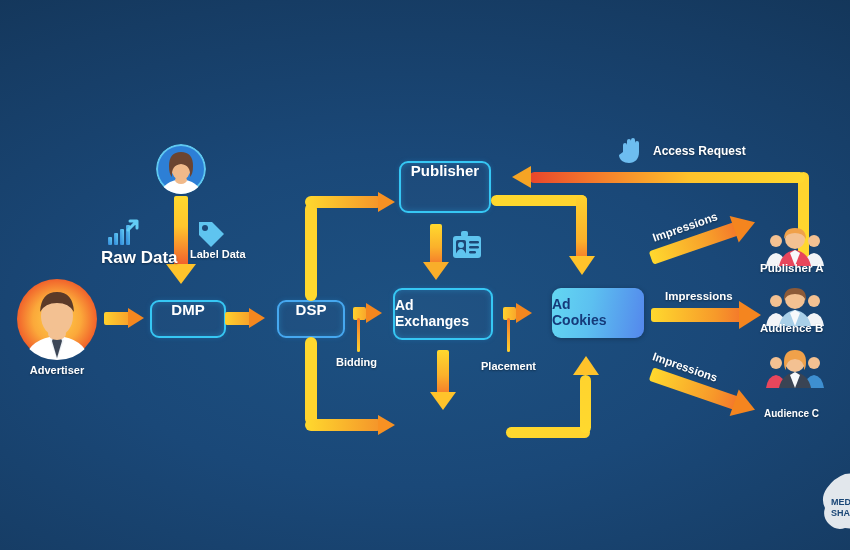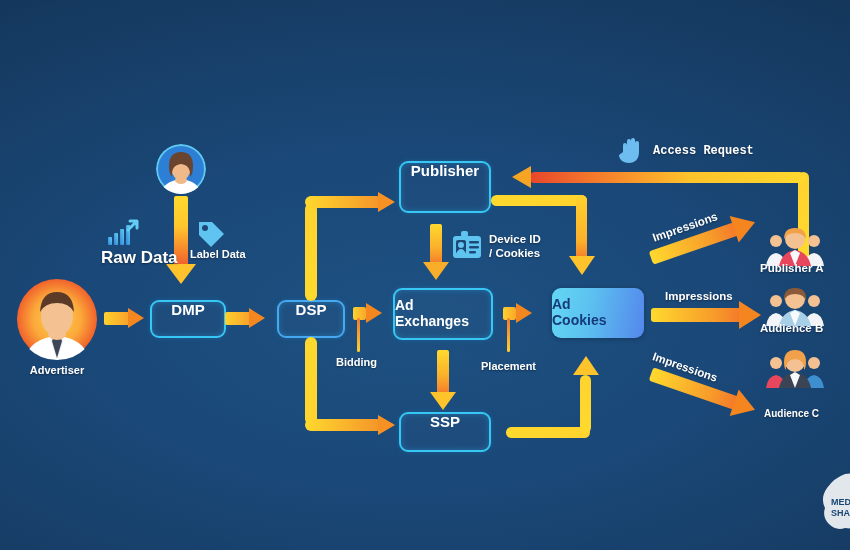--- a/index.html
+++ b/index.html
@@ -188,24 +188,20 @@
       <rect x="9" y="0" width="7" height="6" rx="2" fill="#5fc4ef"></rect>
       <rect x="1" y="5" width="28" height="22" rx="3" fill="#5fc4ef"></rect>
       <rect x="4" y="9" width="10" height="14" rx="2" fill="#1d4878"></rect>
       <circle cx="9" cy="14" r="3" fill="#5fc4ef"></circle>
       <path d="M4 23 q2-5 5-5 q3 0 5 5 z" fill="#5fc4ef"></path>
       <rect x="17" y="10" width="10" height="2.5" rx="1.2" fill="#1d4878"></rect>
       <rect x="17" y="15" width="10" height="2.5" rx="1.2" fill="#1d4878"></rect>
       <rect x="17" y="20" width="7" height="2.5" rx="1.2" fill="#1d4878"></rect>
     </svg>
   </div>
-  <div class="lbl two" style="left:489px;top:233px;font-size:11.5px;width:80px;">
-    <span>Device ID</span><br>
-    <span>/ Cookies</span>
-  </div>
 
   <div class="node outline" style="left:393px;top:288px;width:100px;height:52px;font-size:14px;flex-direction:column;">
     <span>Ad</span>
     <span>Exchanges</span>
   </div>
 
   <div>
     <div class="bar" style="left:353px;top:307px;width:13px;height:13px;
         background:linear-gradient(90deg,#ffd12e,#f9a72a);border-radius:2px;"></div>
     <div class="ah" style="left:366px;top:303px;border-top:10px solid transparent;border-bottom:10px solid transparent;border-left:16px solid #f4871f;"></div>
@@ -222,23 +218,20 @@
         background:linear-gradient(180deg,#f4762b,#ffd12e);border-radius:2px;"></div>
   </div>
   <div class="lbl" style="left:481px;top:360px;font-size:11px;">Placement</div>
 
   <div>
     <div class="bar" style="left:437px;top:350px;width:12px;height:46px;
         background:linear-gradient(180deg,#ffd92e 0%,#fbb12b 55%,#f4762b 100%);border-radius:2px;"></div>
     <div class="ah" style="left:430px;top:392px;border-left:13px solid transparent;border-right:13px solid transparent;border-top:18px solid #ffc32b;"></div>
   </div>
 
-  <div class="node outline" style="left:399px;top:412px;width:92px;height:40px;font-size:15px;">
-    <span>SSP</span>
-  </div>
 
   <div>
     <div class="bar" style="left:506px;top:427px;width:84px;height:11px;
         background:linear-gradient(90deg,#ffd92e,#ffd32e);border-radius:6px;"></div>
     <div class="bar" style="left:580px;top:375px;width:11px;height:58px;
         background:linear-gradient(180deg,#ffd32e,#ffd92e);border-radius:6px;"></div>
     <div class="ah" style="left:573px;top:356px;border-left:13px solid transparent;border-right:13px solid transparent;border-bottom:19px solid #ffc32b;"></div>
   </div>
 
   <div>
@@ -259,21 +252,21 @@
         background:linear-gradient(180deg,#ffd32e,#ffd92e);border-radius:6px;"></div>
     <div class="bar" style="left:529px;top:172px;width:276px;height:11px;
         background:linear-gradient(270deg,#ffd92e 0%,#ffc32b 42%,#f4762b 78%,#e8452c 100%);border-radius:6px;"></div>
     <div class="ah" style="left:512px;top:166px;border-top:11px solid transparent;border-bottom:11px solid transparent;border-right:19px solid #f6a424;"></div>
   </div>
   <div style="position:absolute;left:619px;top:136px;">
     <svg width="24" height="28" viewBox="0 0 24 28">
       <path d="M4 16 V9 a2 2 0 0 1 4 0 V5 a2 2 0 0 1 4 0 V4 a2 2 0 0 1 4 0 v3 a2 2 0 0 1 4 0 v9 c0 7-4 11-10 11 -5 0-10-3-10-8 z" fill="#6dbdf0"></path>
     </svg>
   </div>
-  <div class="lbl" style="left:653px;top:144px;font-size:12px;font-family:Liberation Mono, monospace;">Access Request</div>
+  <div class="lbl" style="left:653px;top:144px;font-size:12px;">Access Request</div>
 
   <div style="position:absolute;left:651px;top:236px;width:120px;height:44px;transform:rotate(-19deg);transform-origin:0 50%;">
     <div class="bar" style="left:0;top:15px;width:92px;height:14px;
         background:linear-gradient(90deg,#ffd92e,#f79a2a 70%,#f4762b);border-radius:3px;"></div>
     <div class="ah" style="left:88px;top:8px;border-top:14px solid transparent;border-bottom:14px solid transparent;border-left:22px solid #f4851f;"></div>
   </div>
   <div class="lbl" style="left:653px;top:232px;font-size:11.5px;transform:rotate(-19deg);transform-origin:0 50%;">Impressions</div>
 
   <div style="position:absolute;left:651px;top:300px;width:120px;height:32px;">
     <div class="bar" style="left:0;top:8px;width:92px;height:14px;

